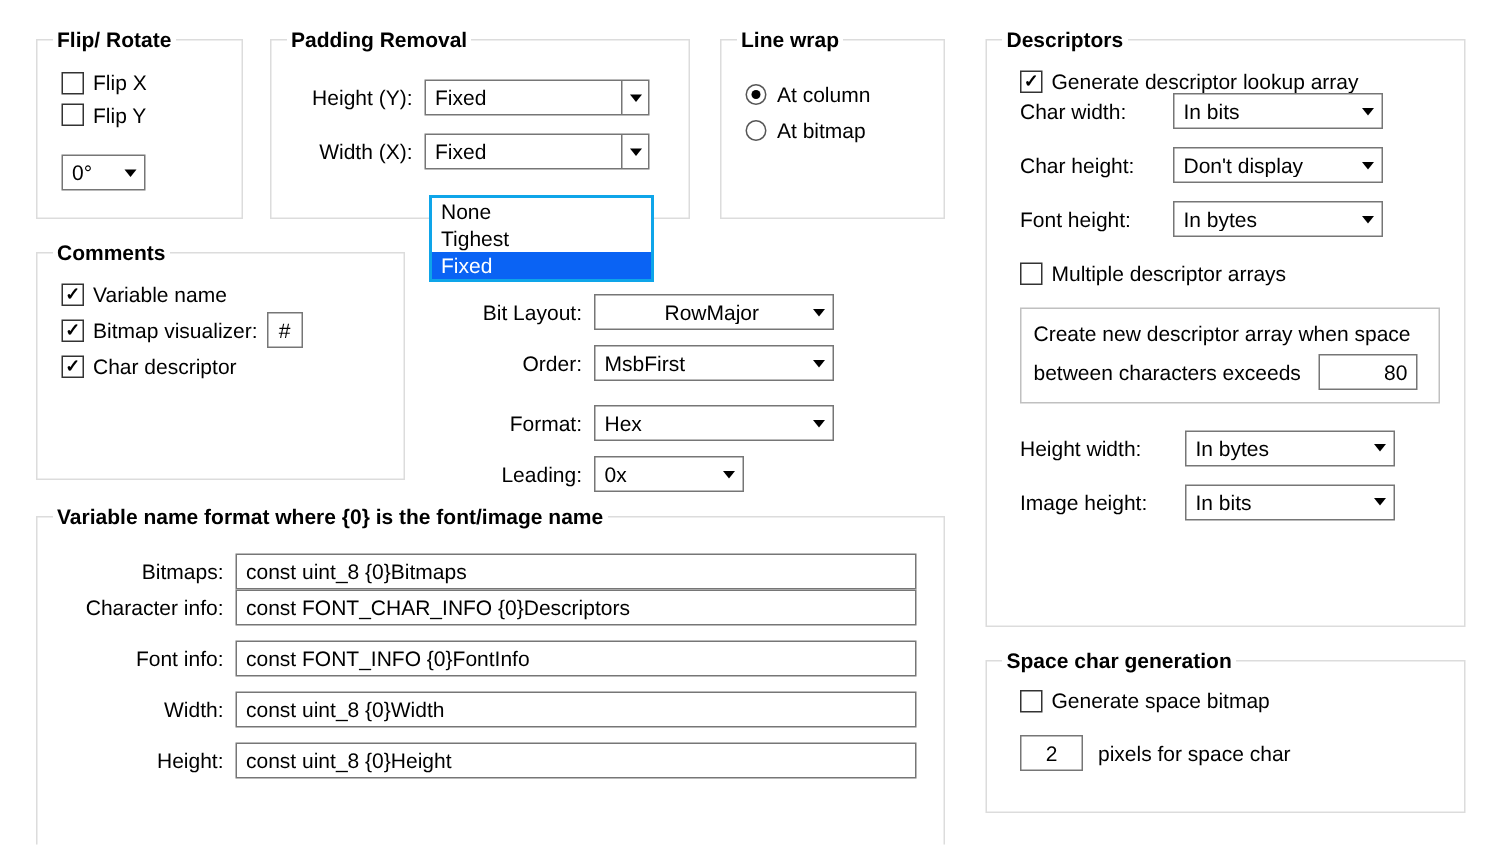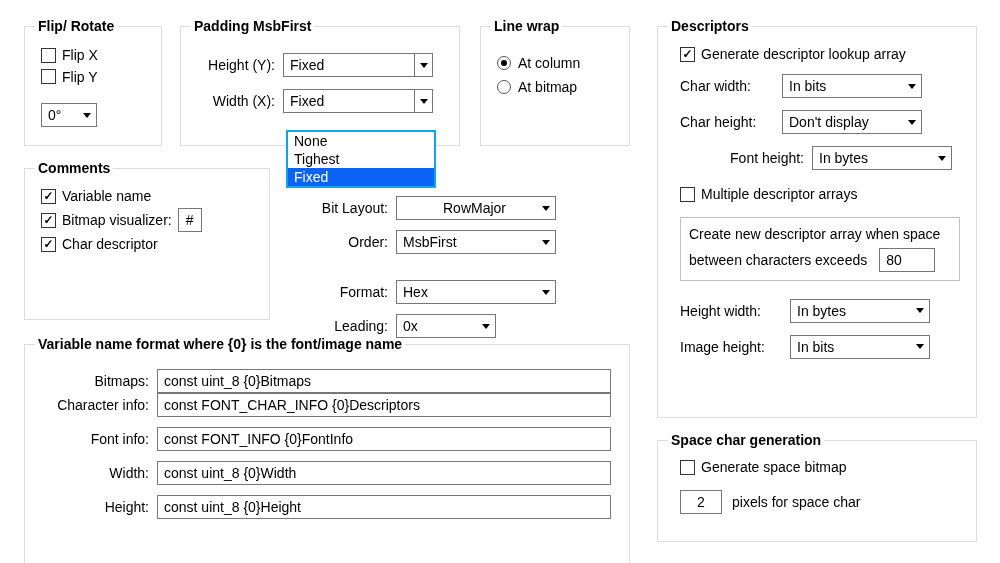--- a/index.html
+++ b/index.html
@@ -42,21 +42,21 @@
     <div class="combo" style="width:56px; margin-top:16px;">
       <span class="val">0°</span>
       <span class="btn">
           <span class="caret"></span>
         </span>
     </div>
   </div>
 </fieldset>
 
 <fieldset style="left:180px; top:18px; width:280px; height:128px;">
-  <legend>Padding MsbFirst</legend>
+  <legend>Padding Removal</legend>
   <div style="padding:14px 2px 0 4px;">
     <div class="row">
       <span class="lbl" style="width:88px;">Height (Y):</span>
       <div class="combo" style="width:150px;">
         <span class="val">Fixed</span>
         <span class="btn boxed">
             <span class="caret"></span>
           </span>
       </div>
     </div>
@@ -118,21 +118,21 @@
 <div style="position:absolute; left:306px; top:196px; width:270px;">
   <div class="row" style="margin-bottom:10px;">
     <span class="lbl" style="width:90px;">Bit Layout:</span>
     <div class="combo" style="width:160px;padding-left:40px;">
       <span class="val">RowMajor</span>
       <span class="btn">
           <span class="caret"></span>
         </span>
     </div>
   </div>
-  <div class="row" style="margin-bottom:26px;align-items:center;">
+  <div class="row" style="margin-bottom:16px;align-items:center;">
     <span class="lbl" style="width:90px;">Order:</span>
     <div class="combo" style="width:160px;">
       <span class="val">MsbFirst</span>
       <span class="btn">
           <span class="caret"></span>
         </span>
     </div>
   </div>
   <div class="row" style="margin-bottom:10px;">
     <span class="lbl" style="width:90px;">Format:</span>
@@ -191,58 +191,58 @@
 </fieldset>
 
 <fieldset style="left:657px; top:18px; width:320px; height:400px;">
   <legend>Descriptors</legend>
   <div style="padding:6px 6px 0 12px;">
     <div class="checkbox">
       <span class="cb-box checked"></span>
       <span>Generate descriptor lookup array</span>
     </div>
 
-    <div class="row" style="margin-top:12px;">
+    <div class="row" style="">
       <span class="lbl" style="width:102px; text-align:left;">Char width:</span>
       <div class="combo" style="width:140px;">
         <span class="val">In bits</span>
         <span class="btn">
             <span class="caret"></span>
           </span>
       </div>
     </div>
     <div class="row" style="margin-top:12px;">
       <span class="lbl" style="width:102px; text-align:left;">Char height:</span>
       <div class="combo" style="width:140px;">
         <span class="val">Don't display</span>
         <span class="btn">
             <span class="caret"></span>
           </span>
       </div>
     </div>
     <div class="row" style="margin-top:12px;">
-      <span class="lbl" style="width:102px; text-align:right;margin-left:30px;">Font height:</span>
+      <span class="lbl" style="width:102px; text-align:left;">Font height:</span>
       <div class="combo" style="width:140px;">
         <span class="val">In bytes</span>
         <span class="btn">
             <span class="caret"></span>
           </span>
       </div>
     </div>
 
     <div class="checkbox" style="margin-top:16px;">
       <span class="cb-box"></span>
       <span>Multiple descriptor arrays</span>
     </div>
 
     <div style="border:1px solid #c0c0c0; margin-top:12px; padding:8px 8px;">
       <div>Create new descriptor array when space</div>
       <div class="row" style="margin-top:6px;">
         <span>between characters exceeds</span>
-        <span class="textinput" style="width:56px; margin-left:12px; justify-content:flex-start;">
+        <span class="textinput" style="width:66px; margin-left:12px; justify-content:flex-end;">
           <span>80</span>
         </span>
       </div>
     </div>
 
     <div class="row" style="margin-top:18px;">
       <span class="lbl" style="width:110px; text-align:left;">Height width:</span>
       <div class="combo" style="width:140px;">
         <span class="val">In bytes</span>
         <span class="btn">

